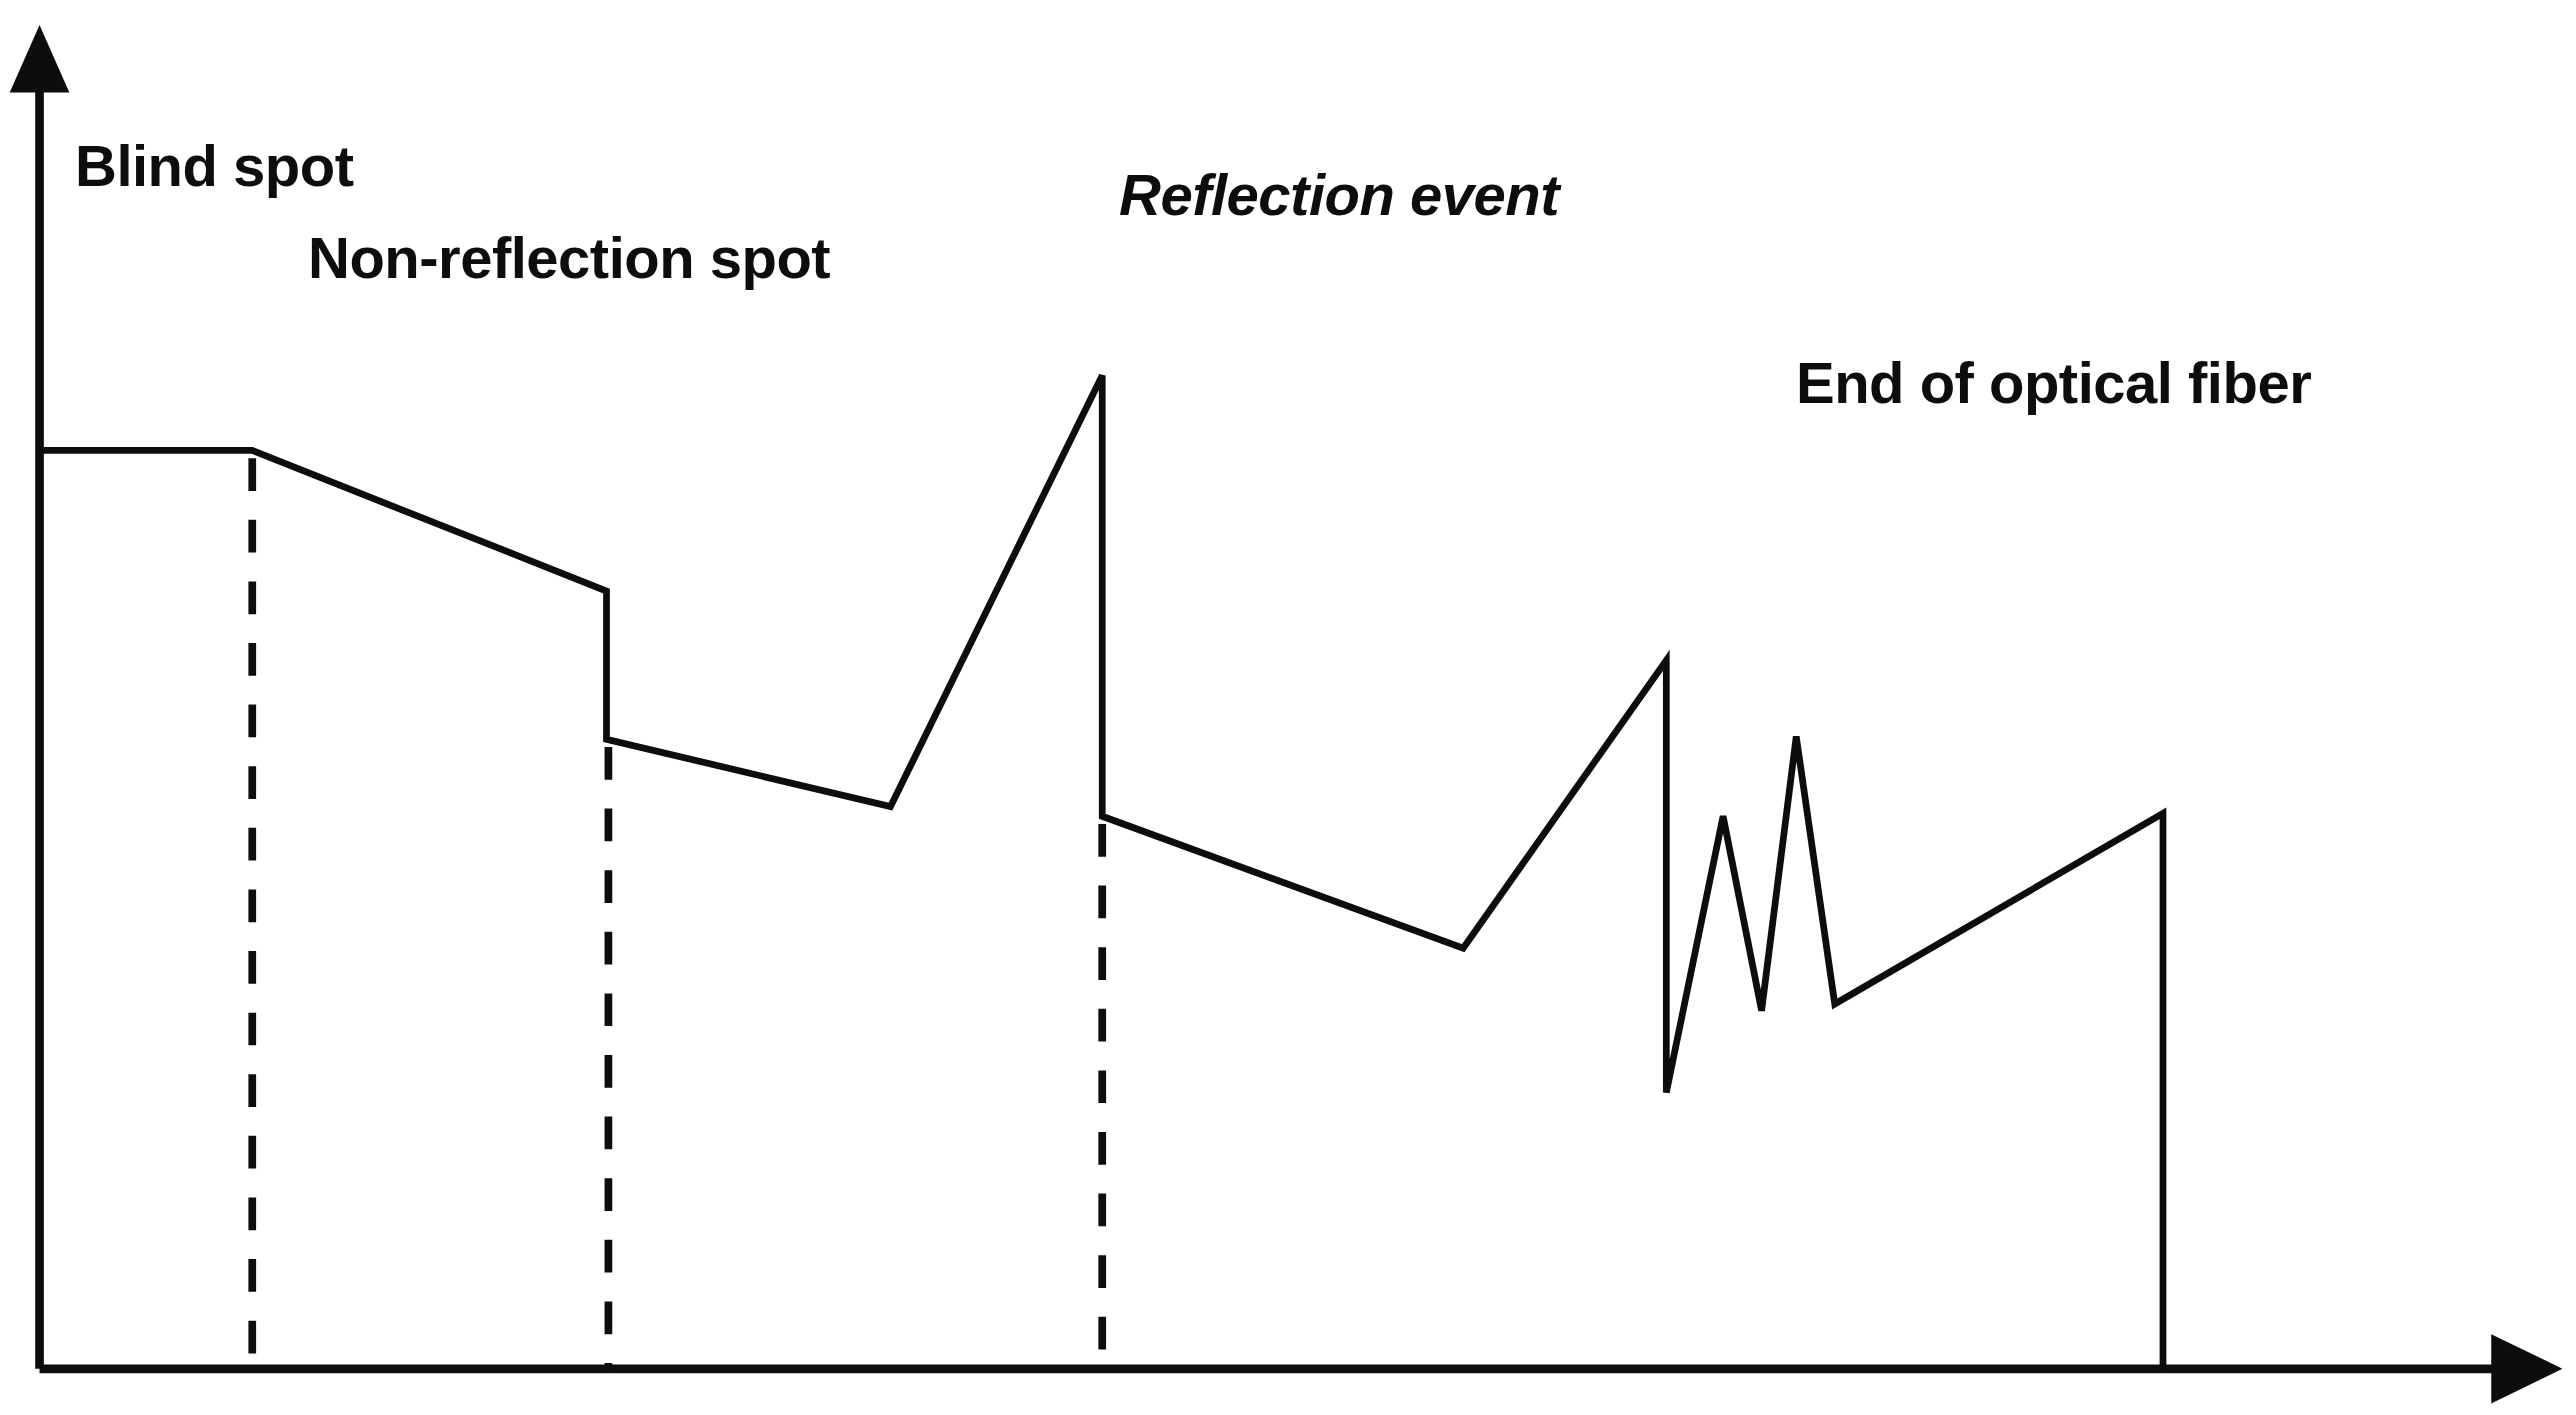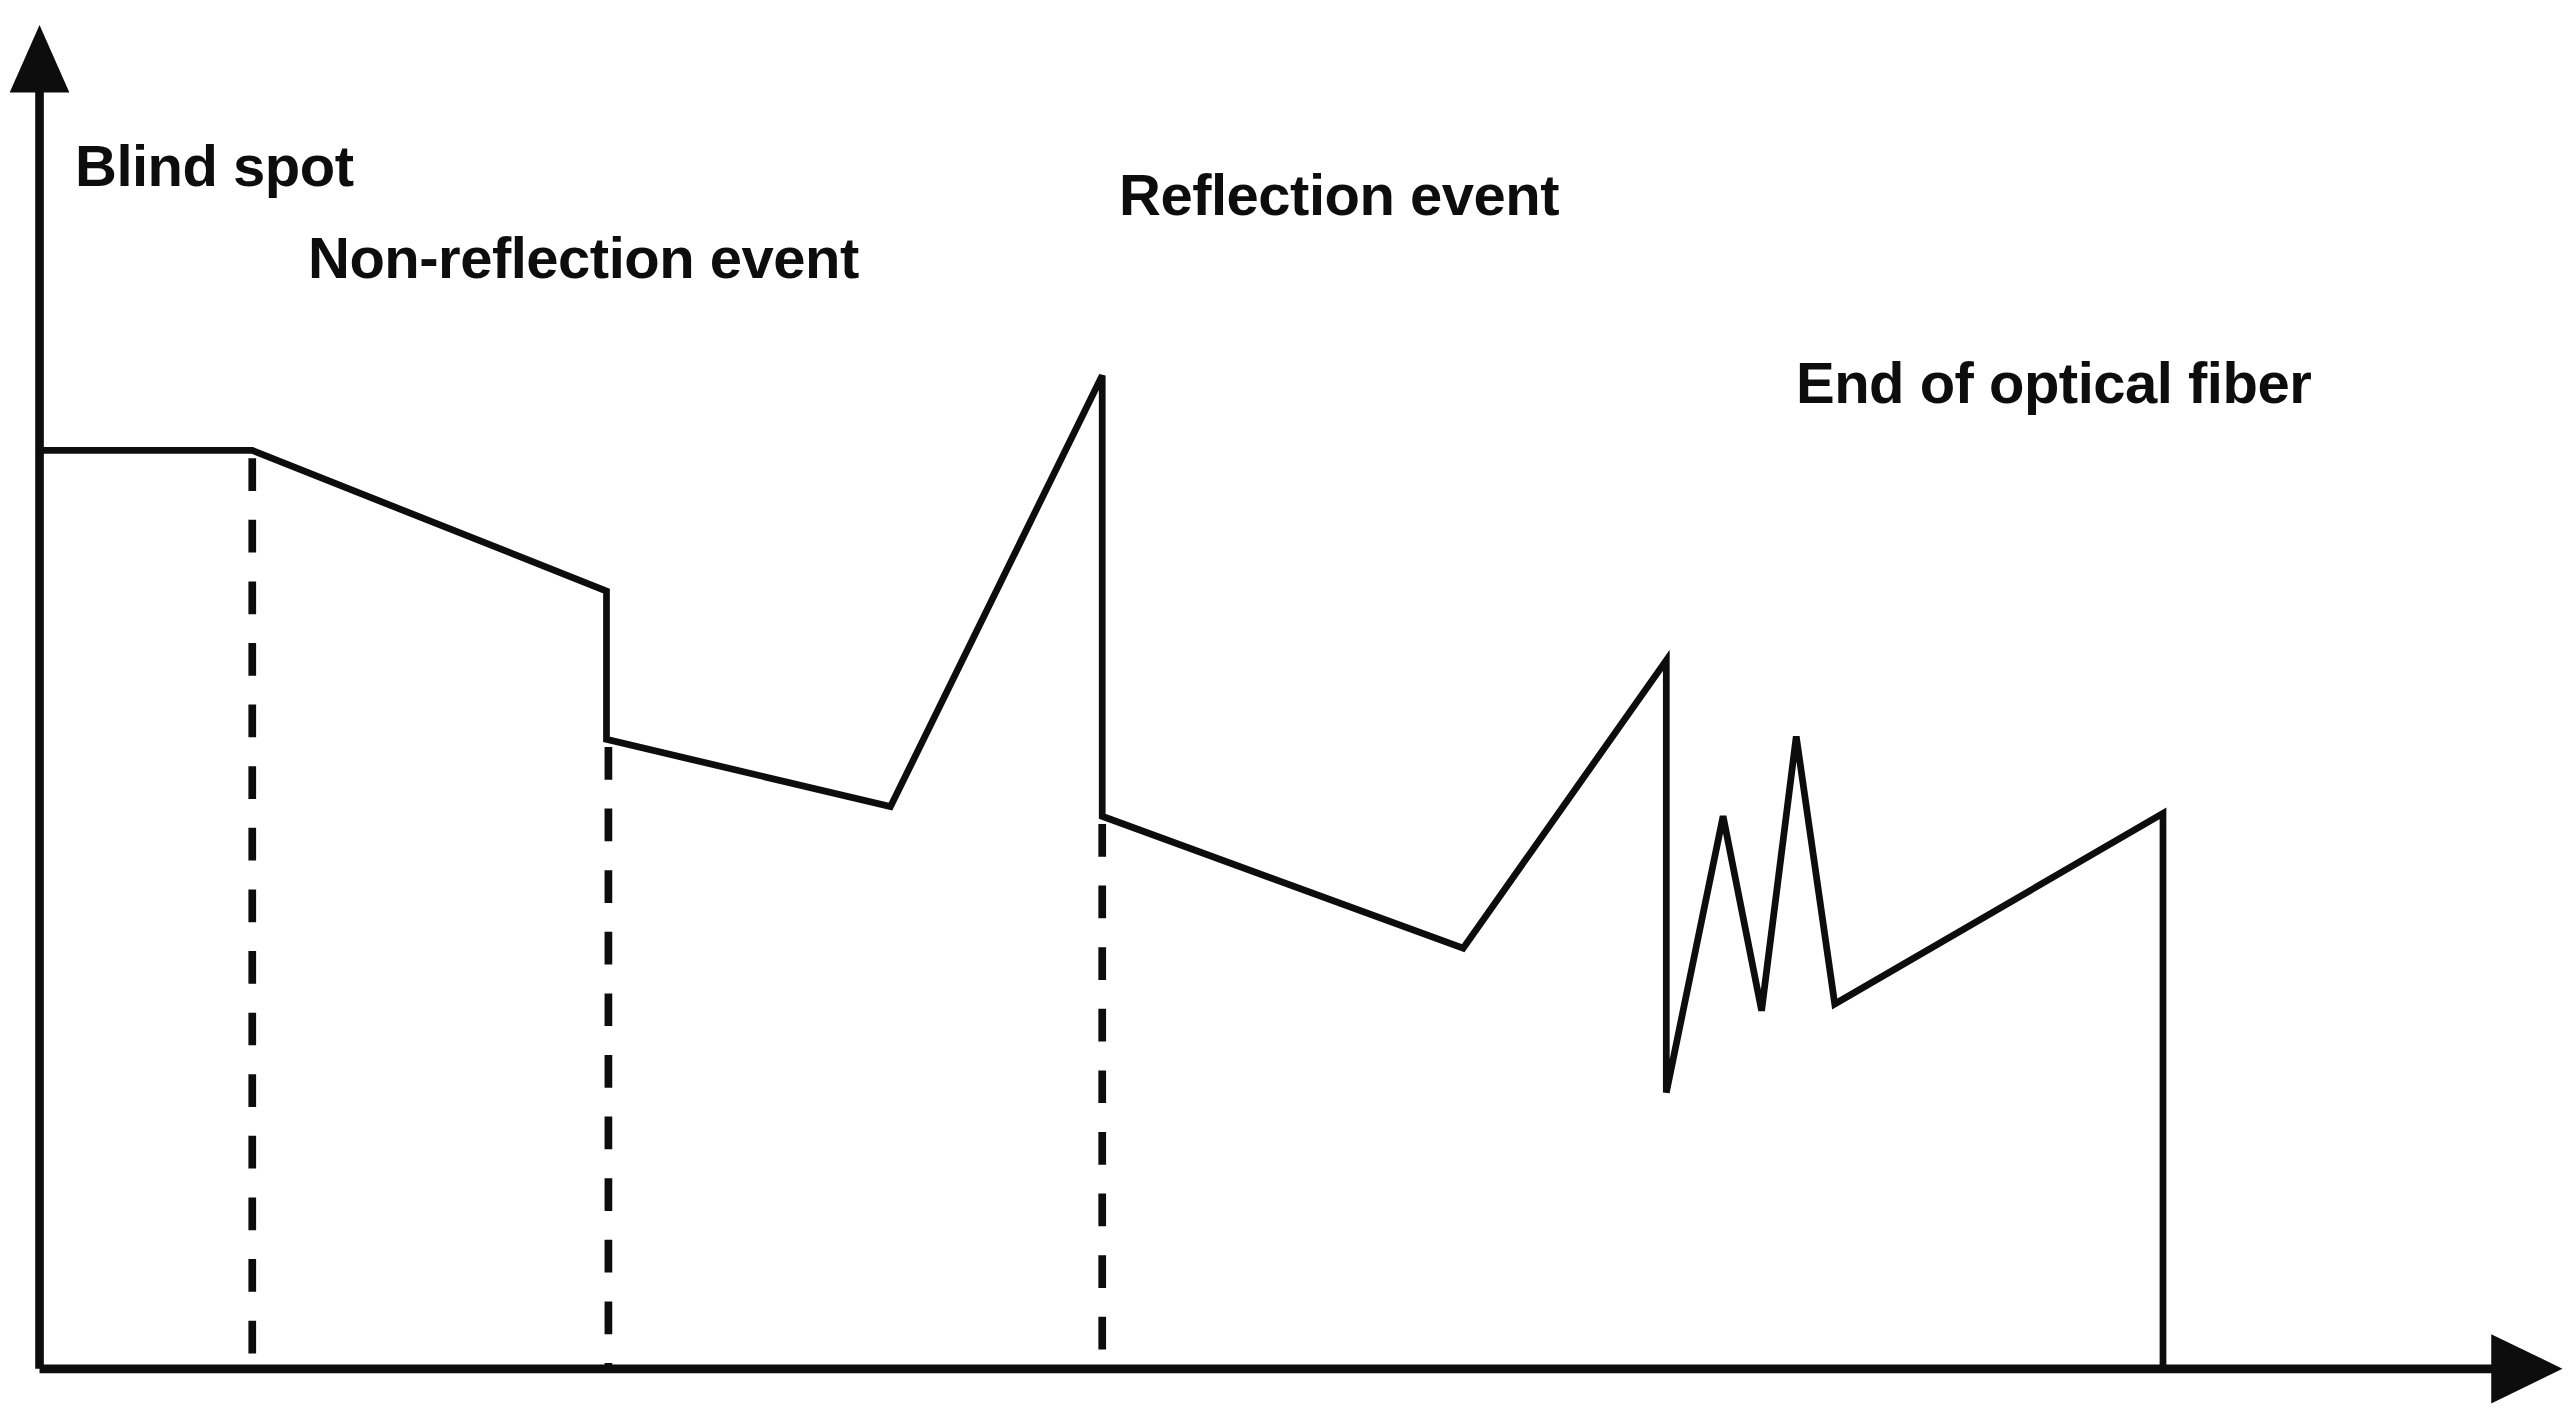--- a/index.html
+++ b/index.html
@@ -56,21 +56,21 @@
     color: #0d0d0d;
     font-family: "Liberation Sans", sans-serif;
     font-weight: bold;
     font-size: 58px;
     line-height: 1;
     white-space: nowrap;
     letter-spacing: -0.5px;
   }
   #label-blind-spot      { left: 75px;   top: 137px; }
   #label-non-reflection  { left: 308px;  top: 229px; }
-  #label-reflection      { left: 1119px; top: 166px; }
+  #label-reflection      { left: 1119px; top: 166px; font-style: italic; }
   #label-end-of-fiber    { left: 1762px; top: 354px; margin-left: 34px; }
 </style>
 </head>
 <body>
 
 <div id="figure">
 
   <svg id="otdr-svg" viewBox="0 0 2676 1470">
 
     <line class="axis-line" x1="41" y1="1422" x2="41" y2="60"></line>
@@ -82,20 +82,20 @@
     <line class="marker-dashed" x1="262" y1="476" x2="262" y2="1422"></line>
     <line class="marker-dashed" x1="632" y1="776" x2="632" y2="1422"></line>
     <line class="marker-dashed" x1="1145" y1="856" x2="1145" y2="1422"></line>
 
     <polyline class="trace-line" points="41,468 262,468 630,614 630,768 925,838 1145,390 1145,848 1520,985 1731,686 1731,1135 1790,848 1830,1050 1866,765 1906,1043 2247,845 2247,1422"></polyline>
 
   </svg>
 
   <div class="fig-label" id="label-blind-spot">Blind spot</div>
 
-  <div class="fig-label" id="label-non-reflection">Non-reflection event</div>
+  <div class="fig-label" id="label-non-reflection">Non-reflection spot</div>
 
   <div class="fig-label" id="label-reflection">Reflection event</div>
 
   <div class="fig-label" id="label-end-of-fiber">End of optical fiber</div>
 
 </div>
 
 
 </body></html>

